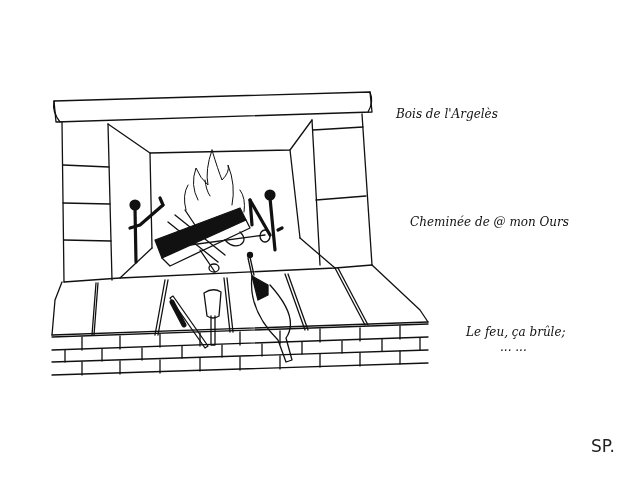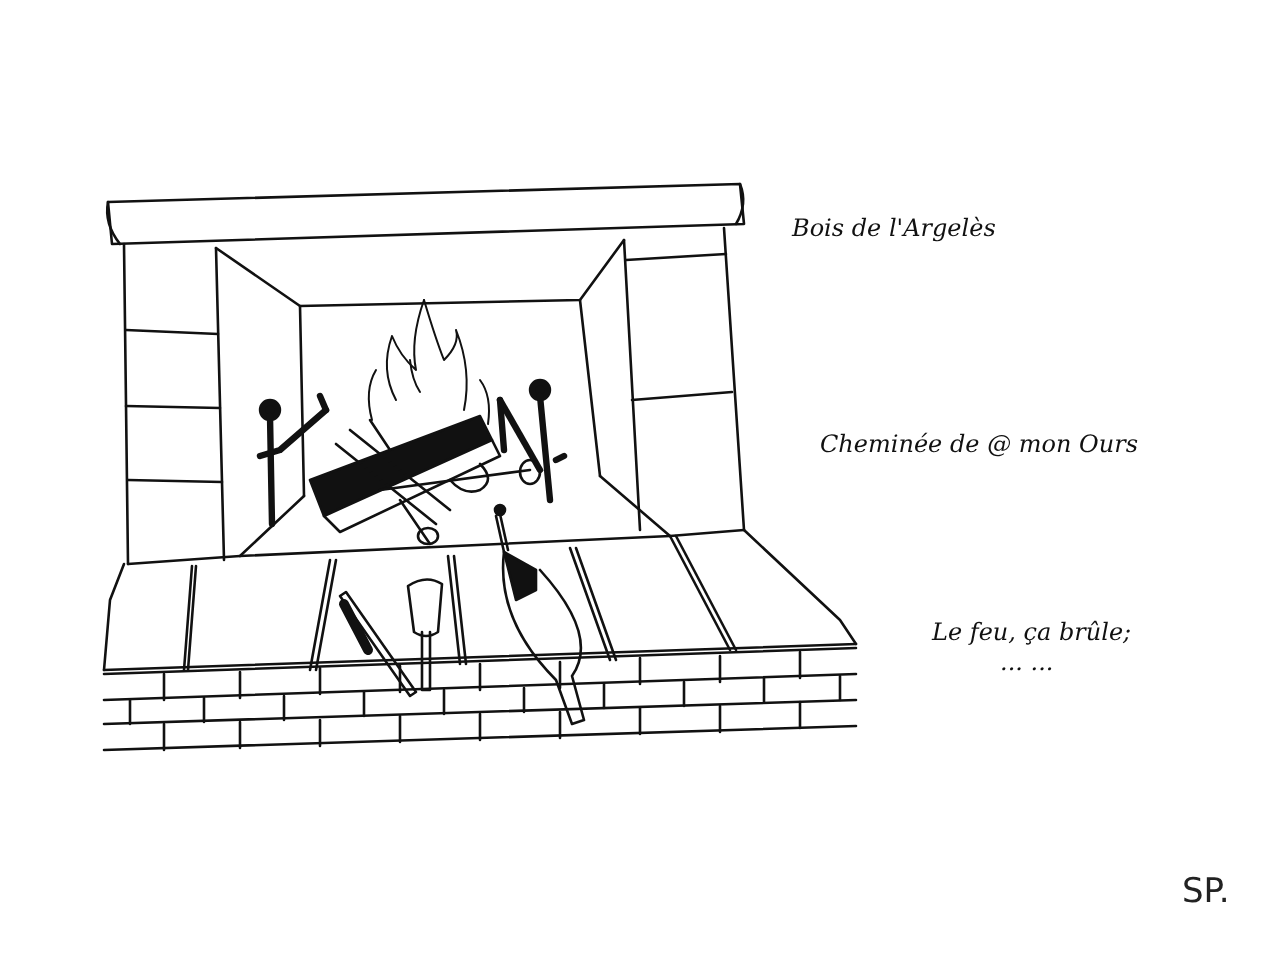--- a/index.html
+++ b/index.html
@@ -1,21 +1,21 @@
 <!DOCTYPE html>
 <html><head>
 <meta charset="utf-8">
 <style>
   html, body { margin:0; padding:0; background:#ffffff; }
   .canvas { position:relative; width:640px; height:480px; background:#ffffff; overflow:hidden; }
   svg.drawing { position:absolute; left:0; top:0; }
   .hand { position:absolute; font-family:"DejaVu Serif", serif; font-style:italic; color:#111; white-space:nowrap; }
   .t1 { left:396px; top:107px; font-size:12px; }
   .t2 { left:410px; top:215px; font-size:12px; }
-  .t3 { left:466px; top:306px; font-size:12px; line-height:20px; }
+  .t3 { left:466px; top:322px; font-size:12px; line-height:20px; }
   .t3 div { white-space:nowrap; }
   .t3 .dots { padding-left:34px; line-height:10px; }
   .sig { position:absolute; left:591px; top:436px; font-family:"DejaVu Sans", sans-serif; font-size:17px; color:#222; }
 </style>
 </head>
 <body>
 
 <div class="canvas">
   <svg class="drawing" width="640" height="480" viewBox="0 0 640 480" fill="none" stroke="#111" stroke-width="1.3" stroke-linecap="round" stroke-linejoin="round">
 

